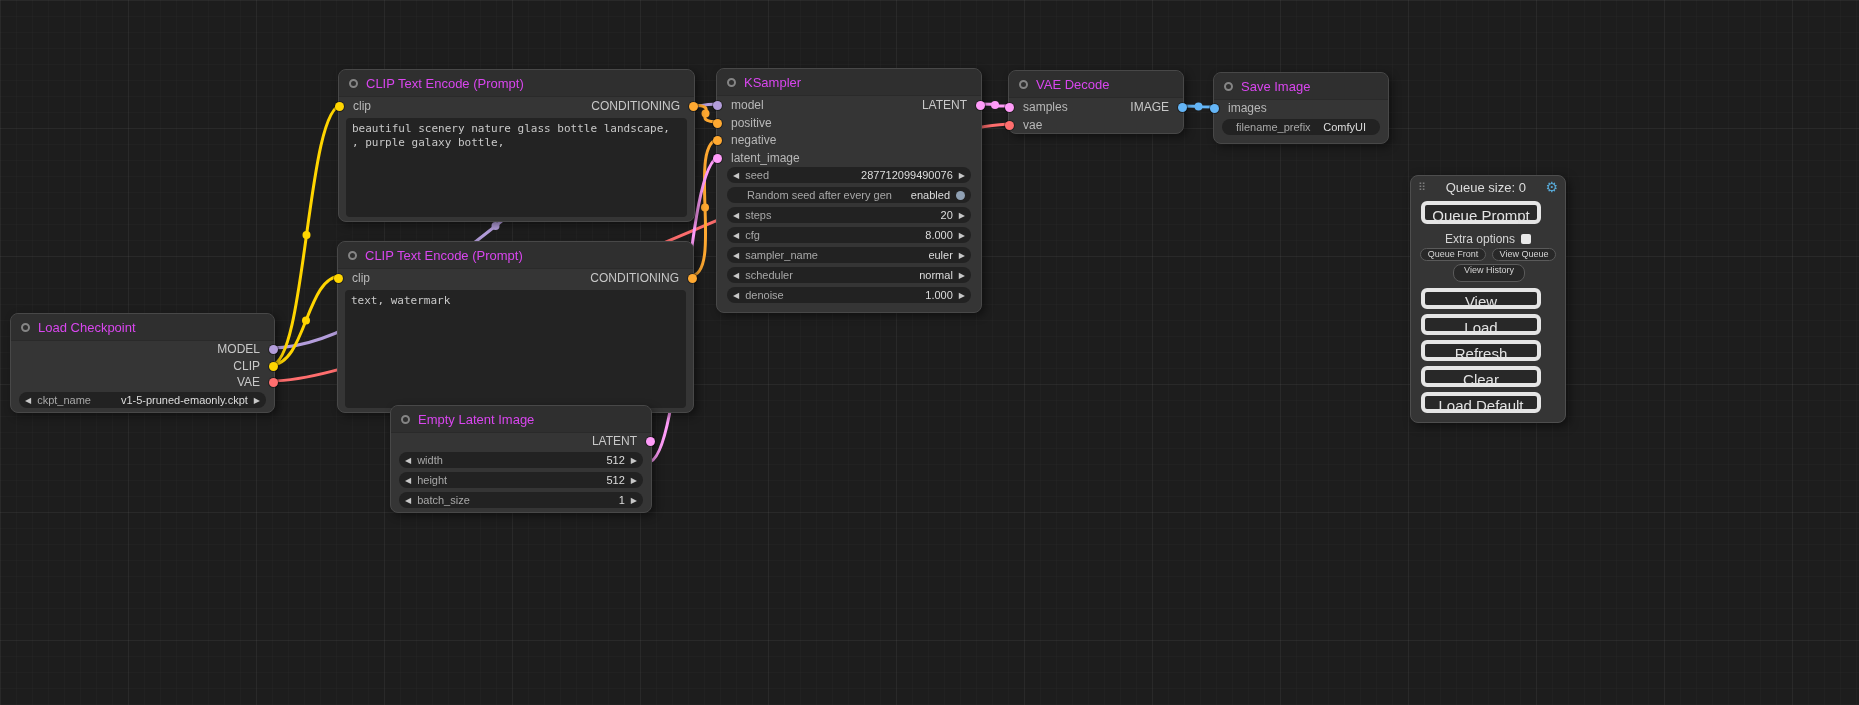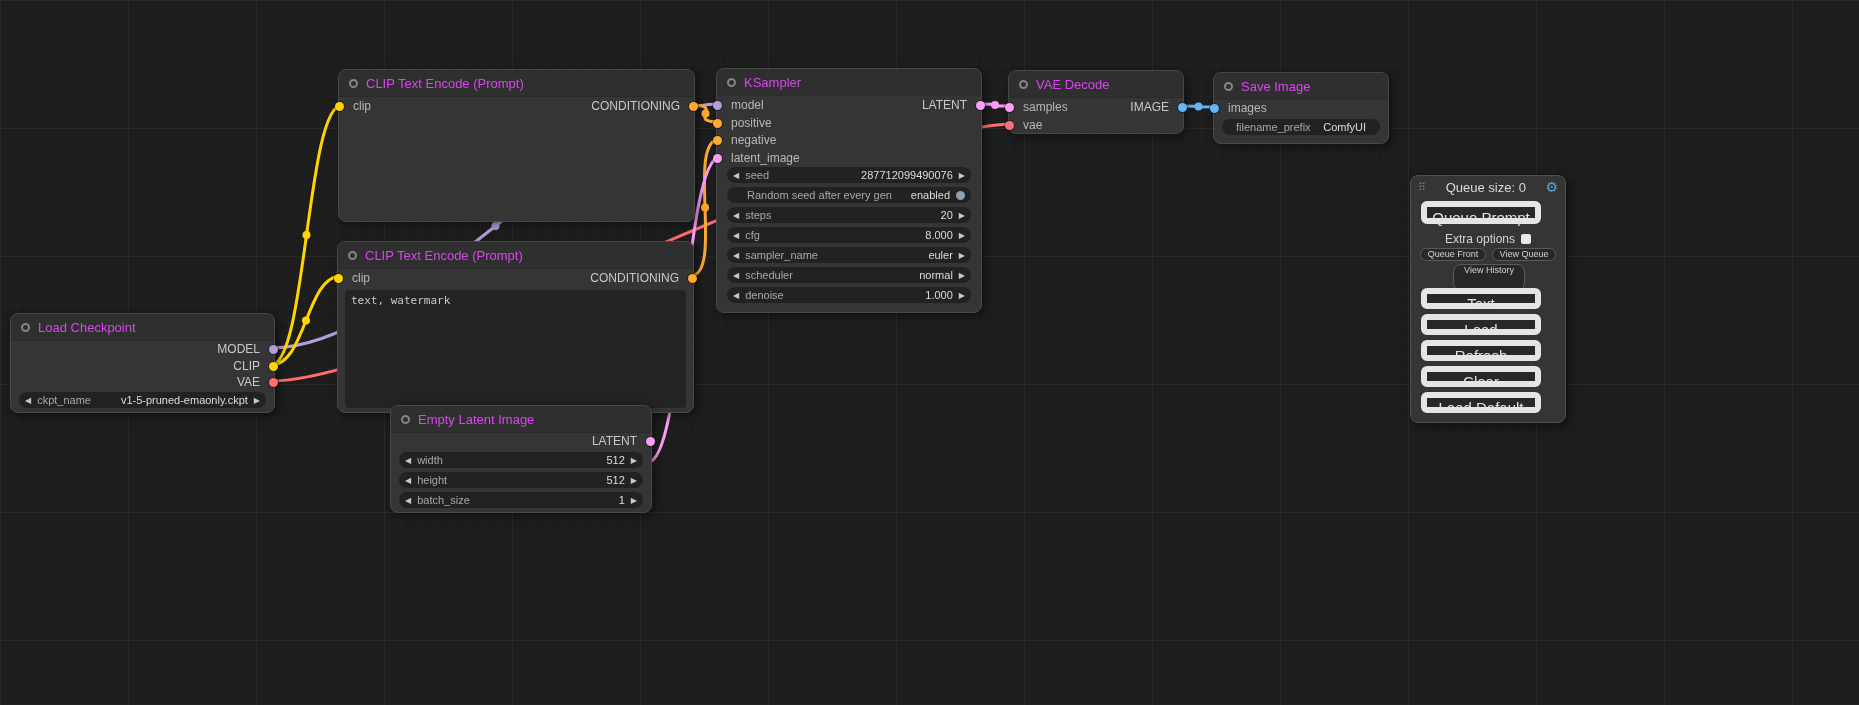--- a/index.html
+++ b/index.html
@@ -49,21 +49,21 @@
   #menu{
     position:absolute;left:1410px;top:175px;width:156px;height:248px;z-index:4;
     background:#353535;border:1px solid #4e4e4e;border-radius:8px;
     box-shadow:3px 3px 10px rgba(0,0,0,.5);box-sizing:border-box;
   }
   .menu-header{display:flex;align-items:center;height:22px;padding:0 7px;}
   .drag-handle{color:#7d7d7d;font-size:11px;flex:none;cursor:move;}
   .queue-size{flex:1;text-align:center;color:#dddddd;font-size:13px;}
   .gear{color:#58a9d6;font-size:14px;flex:none;cursor:pointer;}
   .btn{
-    position:absolute;left:10px;right:24px;background:#282828;border:6px solid #e5e5e5;
+    position:absolute;left:10px;right:24px;background:#282828;border:4px solid #e5e5e5;
     border-radius:6px;color:#e2e2e2;text-align:center;cursor:pointer;box-sizing:border-box;
     font-size:15px;
   }
   .btn-small{
     position:absolute;background:#282828;border:1px solid #5a5a5a;border-radius:8px;
     color:#d5d5d5;text-align:center;font-size:9px;line-height:11px;cursor:pointer;box-sizing:border-box;
   }
   .extra-row{position:absolute;left:0;right:0;text-align:center;color:#d5d5d5;font-size:12px;line-height:13px;}
   .checkbox{display:inline-block;width:10px;height:10px;background:#e9e9e9;border-radius:2px;vertical-align:-1px;margin-left:6px;cursor:pointer;}
 </style>
@@ -122,20 +122,21 @@
     <div class="node-title">
       <span class="collapse-dot"></span>
       <span class="title-text">CLIP Text Encode (Prompt)</span>
     </div>
     <div class="slot-row" style="top:28px;">
       <span class="in-label">clip</span>
       <span class="out-label">CONDITIONING</span>
     </div>
     <span class="dot inp" style="top: 32px; background: rgb(255, 213, 0);"></span>
     <span class="dot outp" style="top: 32px; background: rgb(255, 169, 49);"></span>
+    <div class="prompt-box" style="top:48px;height:99px;">beautiful scenery nature glass bottle landscape, , purple galaxy bottle,</div>
   </div>
 
   <div class="node" style="left:337px;top:241px;width:357px;height:172px;">
     <div class="node-title">
       <span class="collapse-dot"></span>
       <span class="title-text">CLIP Text Encode (Prompt)</span>
     </div>
     <div class="slot-row" style="top:28px;">
       <span class="in-label">clip</span>
       <span class="out-label">CONDITIONING</span>
@@ -278,21 +279,21 @@
       <span class="drag-handle">⠿</span>
       <span class="queue-size">Queue size: 0</span>
       <span class="gear">⚙</span>
     </div>
     <div class="btn" style="top:25px;height:23px;line-height:21px;font-size:15px;">Queue Prompt</div>
     <div class="extra-row" style="top:57px;">
       <span>Extra options</span><span class="checkbox"></span>
     </div>
     <div class="btn-small" style="top:72px;left:9px;width:66px;height:13px;">Queue Front</div>
     <div class="btn-small" style="top:72px;right:9px;width:64px;height:13px;">View Queue</div>
-    <div class="btn-small" style="top:88px;left:42px;width:72px;height:27px;">View History</div>
-    <div class="btn" style="top:112px;height:21px;line-height:19px;">Text</div>
+    <div class="btn-small" style="top:88px;left:42px;width:72px;height:18px;">View History</div>
+    <div class="btn" style="top:112px;height:21px;line-height:19px;">View</div>
     <div class="btn" style="top:138px;height:21px;line-height:19px;">Load</div>
     <div class="btn" style="top:164px;height:21px;line-height:19px;">Refresh</div>
     <div class="btn" style="top:190px;height:21px;line-height:19px;">Clear</div>
     <div class="btn" style="top:216px;height:21px;line-height:19px;">Load Default</div>
   </div>
 
 </div>
 
 </body></html>

